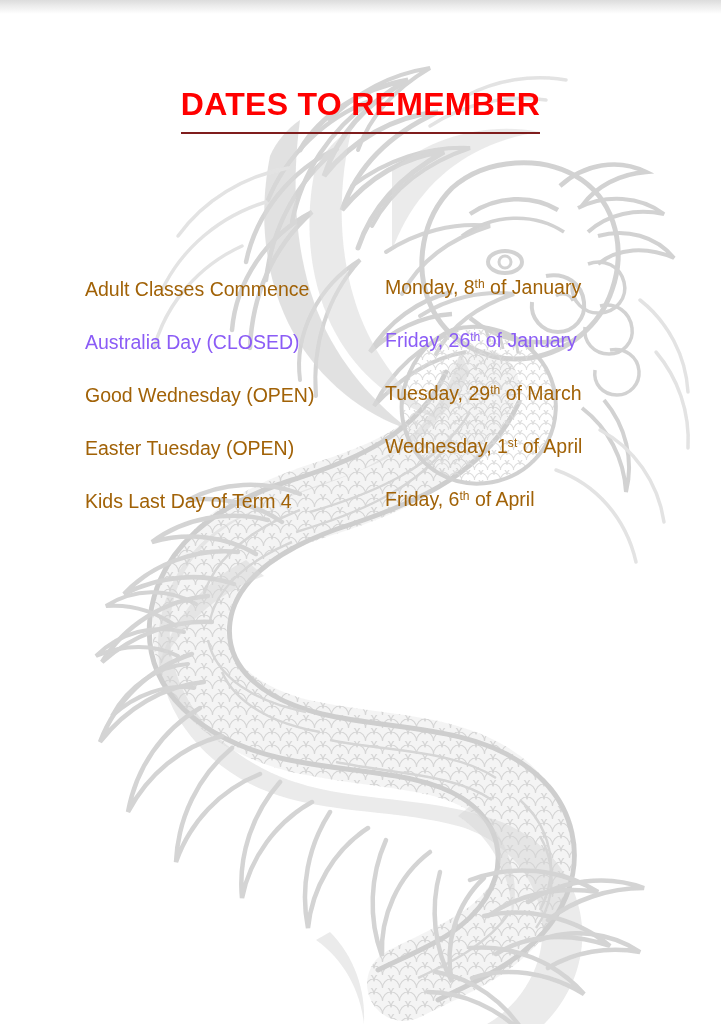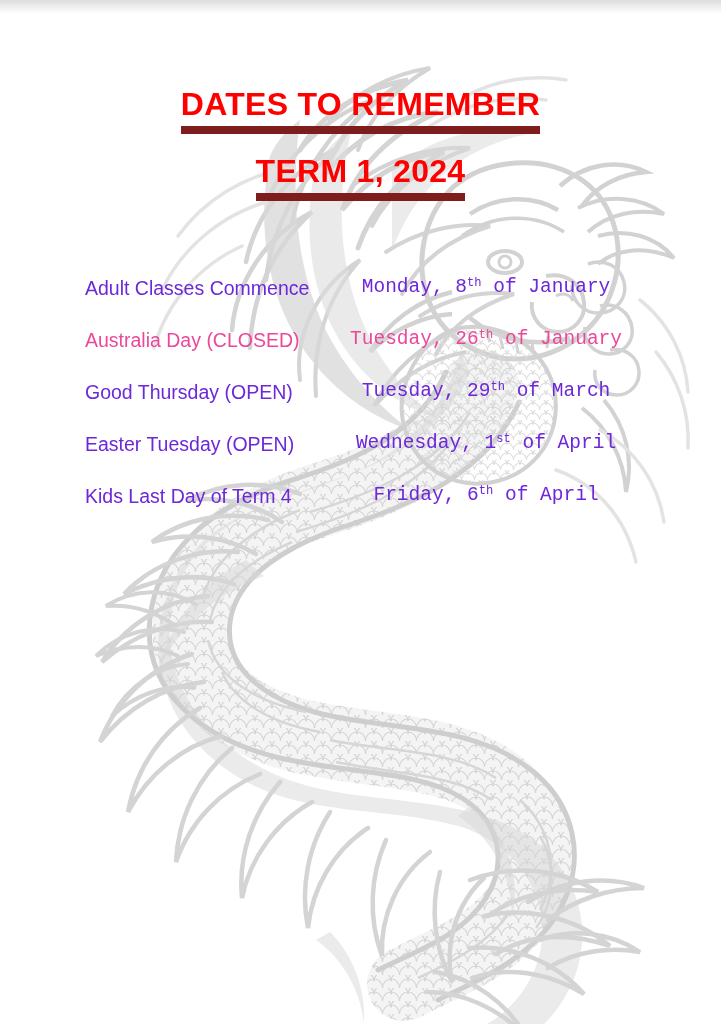--- a/index.html
+++ b/index.html
@@ -57,52 +57,51 @@
     font-weight: bold;
     font-size: 32px;
     letter-spacing: 0.3px;
     color: #ff0000;
     line-height: 1.0;
     margin: 0;
     padding: 0;
   }
   .title-line .u {
     display: inline-block;
-    border-bottom: 8px solid #7f1d1d;
-    padding-bottom: 6px;
+    border-bottom: 2px solid #7f1d1d;
+    padding-bottom: 12px;
   }
   #title-line-2 { margin-top: 21px; }
 
   #dates-table {
     position: absolute;
     left: 85px;
     top: 262px;
     width: 537px;
     border-collapse: collapse;
   }
   #dates-table tr { height: 50px; }
   #dates-table td {
     padding: 0;
     font-size: 19.5px;
     line-height: 50px;
-    color: #6d28d9;
+    color: #a16207;
     white-space: nowrap;
     vertical-align: middle;
   }
   #dates-table td.event-cell {
     text-align: left;
     width: 300px;
   }
   #dates-table td.date-cell {
-    text-align: center;
+    text-align: left;
     width: 237px;
-    font-family: Liberation Mono, monospace;
   }
   #dates-table tr.closed td {
-    color: #ec4899;
+    color: #8b5cf6;
   }
   sup {
     font-size: 0.62em;
     vertical-align: baseline;
     position: relative;
     top: -0.52em;
   }
 </style>
 </head>
 <body>
@@ -301,42 +300,39 @@
       </g>
     </svg>
   </div>
 
   <div id="content">
 
     <div id="title-block">
       <div class="title-line">
         <span class="u">DATES TO REMEMBER</span>
       </div>
-      <div class="title-line" id="title-line-2">
-        <span class="u">TERM 1, 2024</span>
-      </div>
     </div>
 
     <table id="dates-table">
       <tbody>
 
         <tr>
           <td class="event-cell">Adult Classes Commence</td>
           <td class="date-cell"><span>Monday, 8</span><sup>th</sup><span> of January</span></td>
         </tr>
 
         <tr class="closed">
           <td class="event-cell">Australia Day (CLOSED)</td>
-          <td class="date-cell"><span>Tuesday, 26</span><sup>th</sup><span> of January</span></td>
+          <td class="date-cell"><span>Friday, 26</span><sup>th</sup><span> of January</span></td>
         </tr>
 
 
 
         <tr>
-          <td class="event-cell">Good Thursday (OPEN)</td>
+          <td class="event-cell">Good Wednesday (OPEN)</td>
           <td class="date-cell"><span>Tuesday, 29</span><sup>th</sup><span> of March</span></td>
         </tr>
 
         <tr>
           <td class="event-cell">Easter Tuesday (OPEN)</td>
           <td class="date-cell"><span>Wednesday, 1</span><sup>st</sup><span> of April</span></td>
         </tr>
 
         <tr>
           <td class="event-cell">Kids Last Day of Term 4</td>

